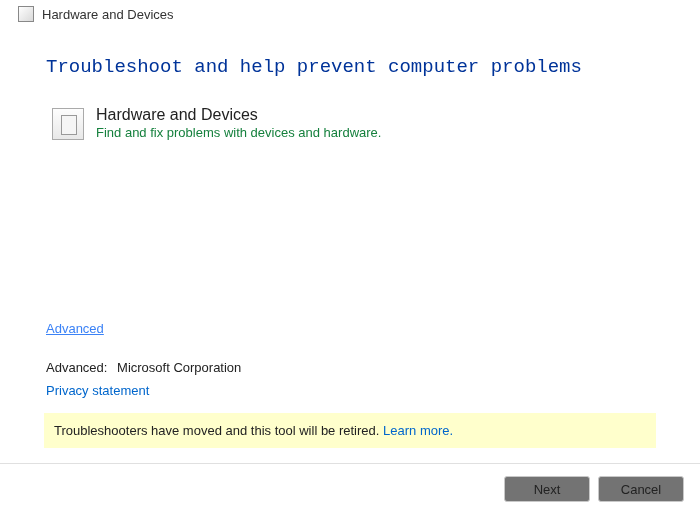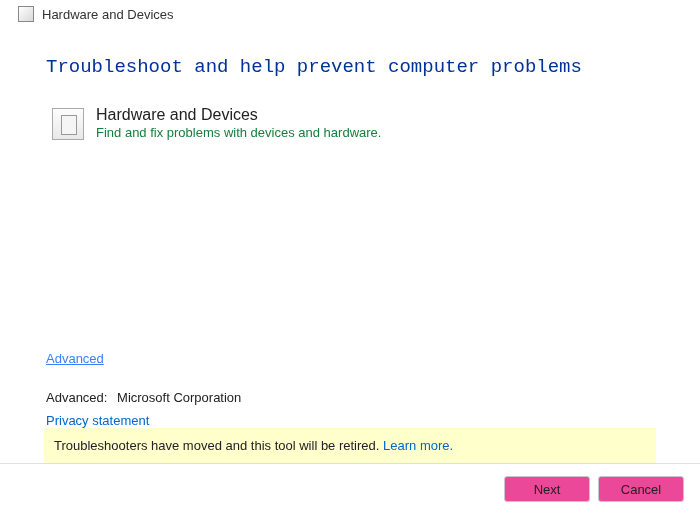--- a/index.html
+++ b/index.html
@@ -78,38 +78,38 @@
       font-size: 13px;
       cursor: pointer;
       display: inline-block;
       margin-bottom: 0;
     }
     .notice-bar {
       background: #ffffcc;
       padding: 10px 10px;
       font-size: 13px;
       color: #222;
-      margin: 0 -2px;
+      margin: 15px -2px;
     }
     .notice-bar .learn {
       color: #0066cc;
       cursor: pointer;
     }
     .footer {
       border-top: 1px solid #e0e0e0;
       background: #fff;
       padding: 12px 16px 14px;
       display: flex;
       justify-content: flex-end;
       gap: 8px;
     }
     .btn {
       min-width: 86px;
       height: 26px;
-      background: #ec4899;
+      background: #737373;
       border: 1px solid #c8c8c8;
       border-radius: 3px;
       font-family: inherit;
       font-size: 13px;
       color: #222;
       cursor: pointer;
       padding: 0 14px;
     }
   </style>
 </head>

